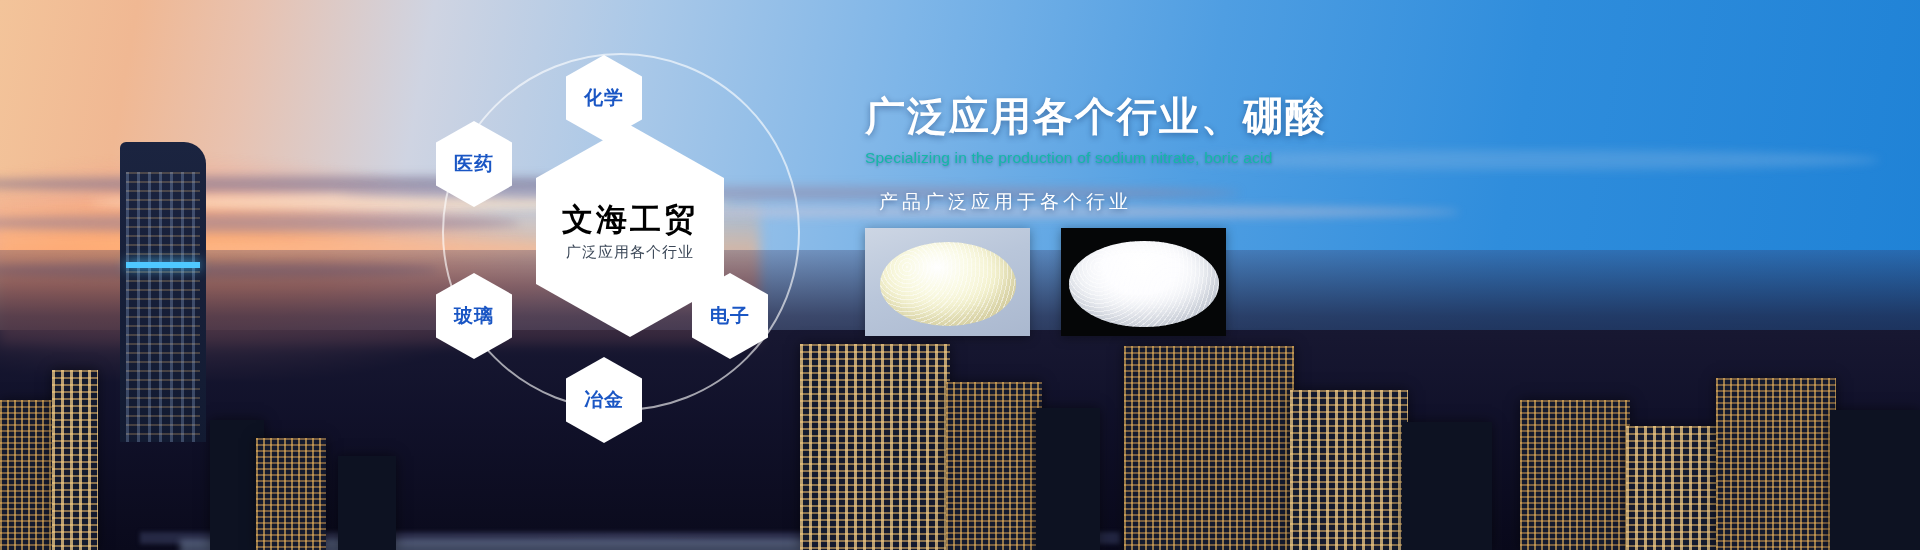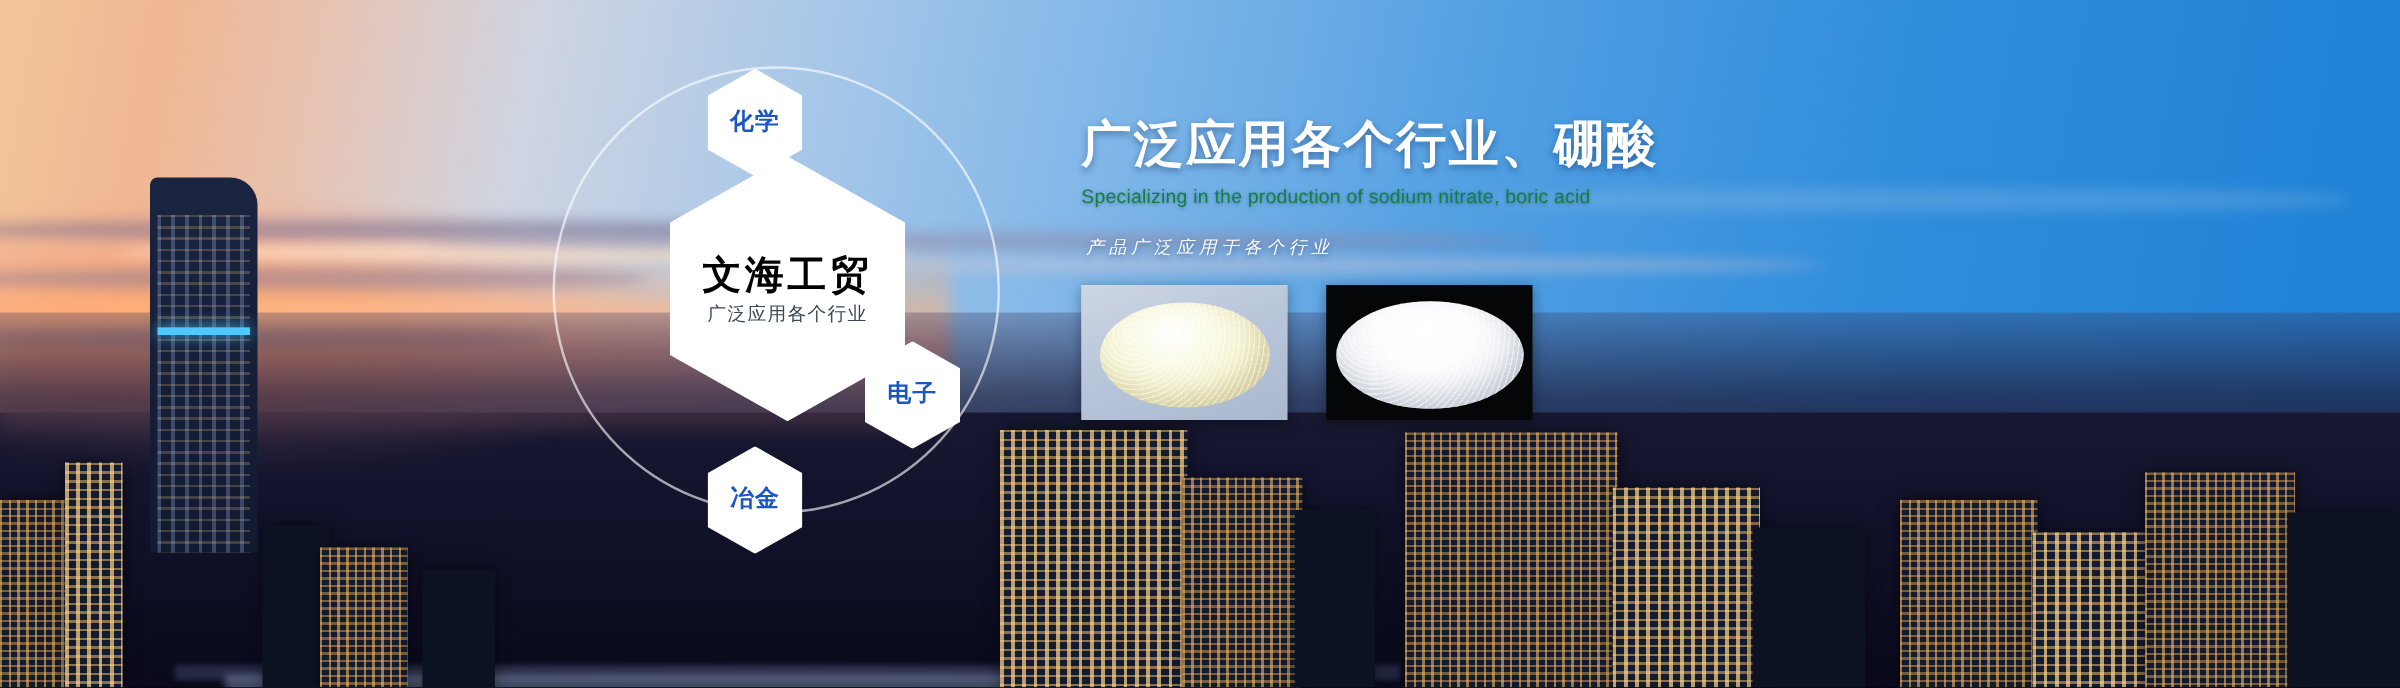--- a/index.html
+++ b/index.html
@@ -130,27 +130,27 @@
   .hex-ll    {left:16px;top:248px;}
   .hex-ul    {left:16px;top:96px;}
 
   
   #copy{position:absolute;left:865px;top:96px;width:900px;}
   .headline{
     font-size:40px;font-weight:bold;color:#ffffff;letter-spacing:2px;
     text-shadow:0 2px 6px rgba(10,40,90,.45);margin:0 0 13px 0;line-height:1;
   }
   .subline{
-    font-size:15.5px;color:#15803d;letter-spacing:.2px;margin:0 0 22px 0;
+    font-size:15.5px;color:#14b8a6;letter-spacing:.2px;margin:0 0 22px 0;
     text-shadow:0 1px 3px rgba(10,40,90,.4);
   }
   .tagline{
-    font-size:14px;color:#ffffff;font-style:italic;
+    font-size:19px;color:#ffffff;
     font-family:"Liberation Serif","DejaVu Serif",serif;
-    letter-spacing:4px;margin:4px;
+    letter-spacing:4px;margin:14px;
     text-shadow:0 2px 5px rgba(10,40,90,.45);
   }
 
   
   #photos{position:absolute;left:865px;top:228px;display:flex;gap:31px;}
   .photo{
     position:relative;width:165px;height:108px;overflow:hidden;
     box-shadow:0 2px 10px rgba(0,0,0,.35);
   }
   .photo.p1{background:linear-gradient(160deg,#cdd6e4 0%,#b9c6da 45%,#aab8cf 100%);}
@@ -238,20 +238,26 @@
 
     <div class="hex small hex-top">
       <span>化学</span>
     </div>
     <div class="hex small hex-lr">
       <span>电子</span>
     </div>
     <div class="hex small hex-bot">
       <span>冶金</span>
     </div>
+    <div class="hex small hex-ll">
+      <span>玻璃</span>
+    </div>
+    <div class="hex small hex-ul">
+      <span>医药</span>
+    </div>
   </div>
 
   <div id="copy">
     <h1 class="headline">广泛应用各个行业、硼酸</h1>
     <p class="subline">Specializing in the production of sodium nitrate, boric acid</p>
     <p class="tagline">产品广泛应用于各个行业</p>
   </div>
 
   <div id="photos">
     <div class="photo p1">

